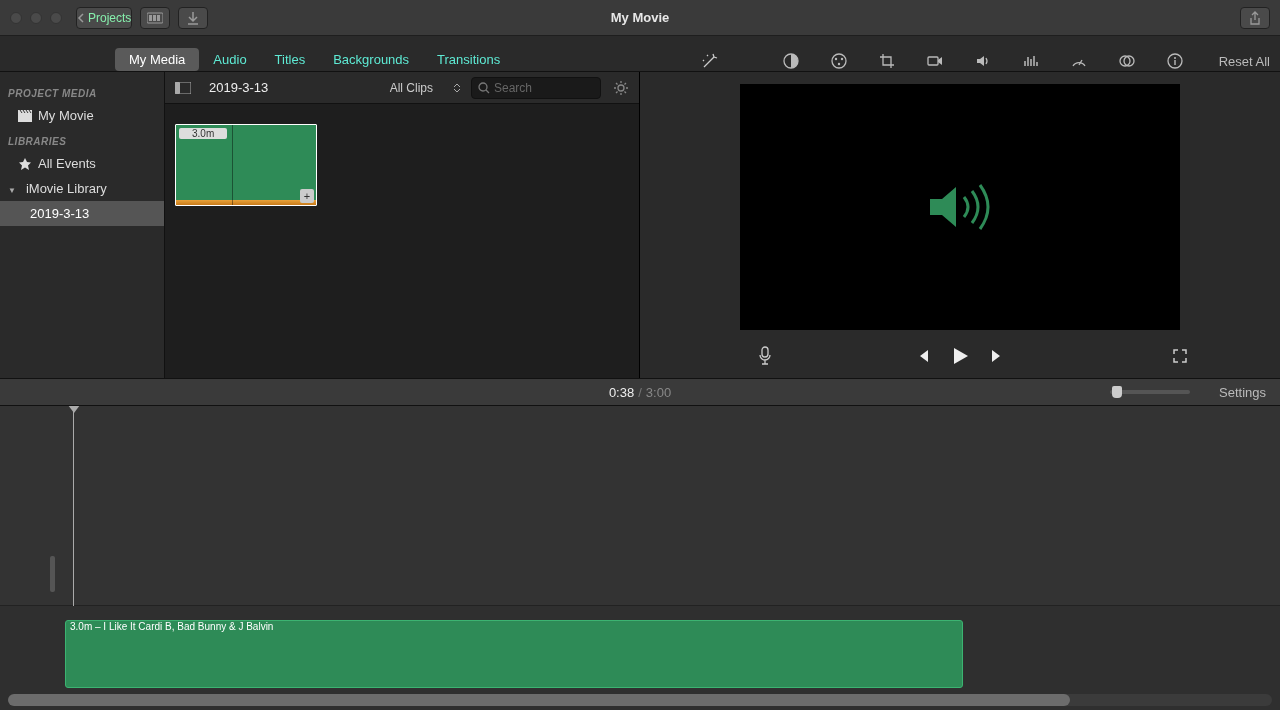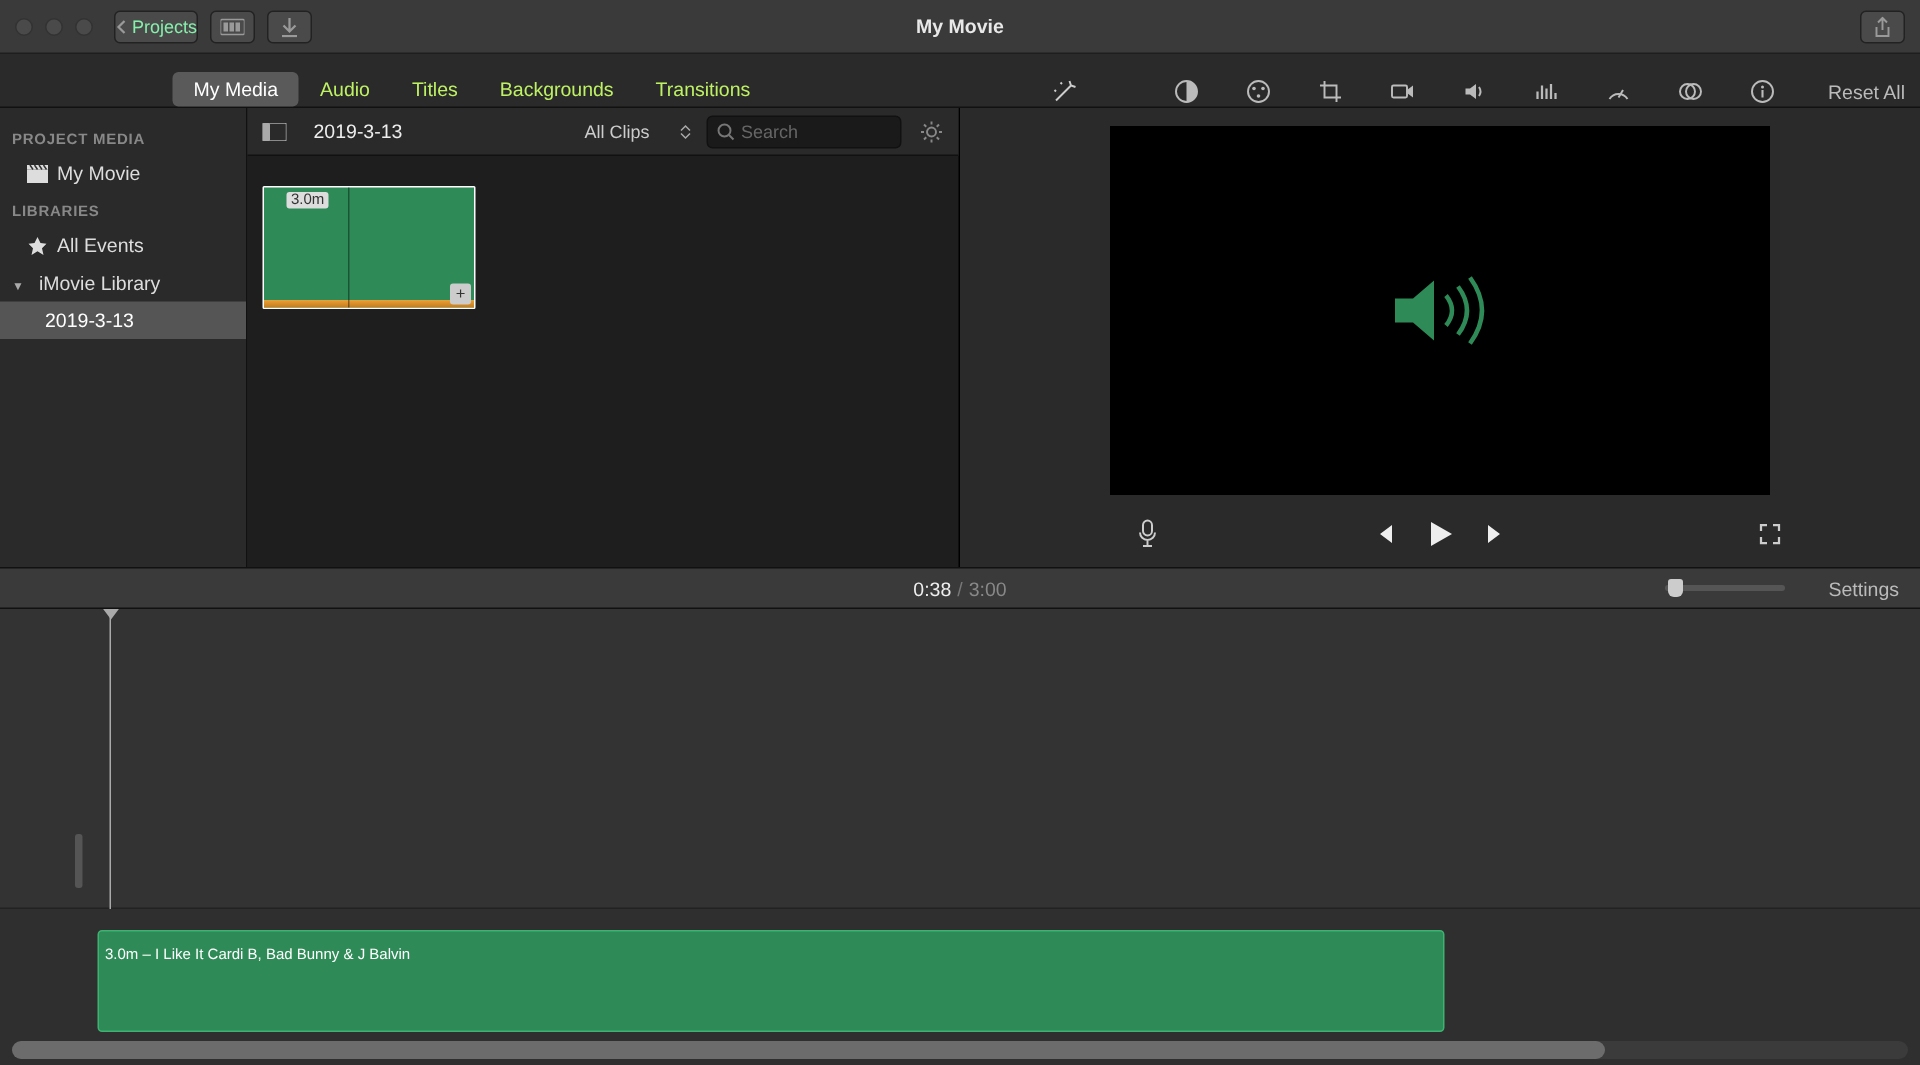--- a/index.html
+++ b/index.html
@@ -10,48 +10,48 @@
 .traffic { display: flex; gap: 8px; margin-left: 10px; }
 .traffic span { width: 12px; height: 12px; border-radius: 50%; background: #4a4a4a; border: 1px solid #333; display: inline-block; }
 .tb-btn { margin-left: 14px; height: 22px; background: #4a4a4a; border: 1px solid #222; border-radius: 4px; display: flex; align-items: center; padding: 0 0; font-size: 12px; color: #86efac; gap: 4px; }
 .tb-iconbtn { margin-left: 8px; height: 22px; width: 30px; background: #4a4a4a; border: 1px solid #222; border-radius: 4px; display: flex; align-items: center; justify-content: center; color: #9a9a9a; }
 .title { position: absolute; left: 0; right: 0; text-align: center; font-size: 13px; color: #e8e8e8; font-weight: 600; pointer-events: none; }
 .share { position: absolute; right: 10px; height: 22px; width: 30px; background: #4a4a4a; border: 1px solid #222; border-radius: 4px; display: flex; align-items: center; justify-content: center; color: #9a9a9a; }
 
 
 .tabrow { height: 36px; background: #2a2a2a; display: flex; align-items: flex-end; border-bottom: 1px solid #111; position: relative; }
 .tabs { display: flex; margin-left: 115px; gap: 0; }
-.tab { font-size: 13px; color: #bef264; padding: 4px 14px; border-radius: 4px; }
+.tab { font-size: 13px; color: #5eead4; padding: 4px 14px; border-radius: 4px; }
 .tab.active { background: #5a5a5a; color: #fff; }
 .right-tools { position: absolute; right: 10px; display: flex; align-items: center; gap: 28px; }
 .tool-icon { width: 20px; height: 20px; display: flex; align-items: center; justify-content: center; color: #bbb; }
 .reset { color: #bbb; font-size: 13px; margin-left: 6px; }
 .wand { position: absolute; left: 700px; }
 
 
 .main { display: flex; height: 306px; }
 .sidebar { width: 165px; background: #2a2a2a; border-right: 1px solid #111; padding-top: 8px; }
-.side-head { font-size: 10px; font-weight: 700; color: #888; letter-spacing: 0.5px; padding: 8px 8px 4px; }
+.side-head { font-size: 10px; font-weight: 700; color: #888; letter-spacing: 0.5px; padding: 8px 8px 4px; font-style: italic; }
 .side-item { font-size: 13px; color: #ddd; padding: 5px 8px 5px 18px; display: flex; align-items: center; gap: 6px; }
 .side-item.sel { background: #555; color: #fff; padding-left: 30px; }
 .side-item .tri::before { content: "▼"; font-size: 8px; margin-right: 4px; color: #aaa; }
 .side-icon { width: 14px; height: 14px; display: inline-flex; align-items: center; justify-content: center; }
 
 .browser { flex: 1; background: #1e1e1e; border-right: 1px solid #000; display: flex; flex-direction: column; max-width: 475px; }
 .browser-head { height: 32px; background: #2a2a2a; border-bottom: 1px solid #111; display: flex; align-items: center; padding: 0 8px; gap: 10px; }
 .bh-title { font-size: 13px; color: #eee; font-weight: 500; flex: 0 0 auto; margin-left: 6px; }
 .bh-spacer { flex: 1; }
 .bh-filter { font-size: 12px; color: #ccc; display: flex; align-items: center; gap: 20px; }
 .bh-search { background: #1a1a1a; border: 1px solid #111; border-radius: 4px; height: 22px; width: 130px; display: flex; align-items: center; padding: 0 6px; gap: 4px; color: #666; font-size: 12px; }
 .bh-gear { color: #888; }
 
 .clip-area { flex: 1; padding: 20px 10px; }
 .clip { width: 142px; height: 82px; border: 1px solid #fff; background: #2e8b57; position: relative; border-radius: 1px; }
 .clip::after { content: ""; position: absolute; left: 40%; top: 0; bottom: 0; width: 1px; background: rgba(0,0,0,0.4); }
-.clip-dur { background: #ddd; color: #333; font-size: 10px; padding: 0 3px; border-radius: 2px; position: absolute; top: 3px; left: 15px; }
+.clip-dur { background: #ddd; color: #333; font-size: 10px; padding: 0 13px; border-radius: 2px; position: absolute; top: 3px; left: 3px; }
 .clip-badge { position: absolute; bottom: 2px; right: 2px; width: 14px; height: 14px; background: #ccc; border-radius: 2px; display: flex; align-items: center; justify-content: center; font-size: 11px; color: #333; }
 .clip-audio-strip { position: absolute; bottom: 0; left: 0; right: 0; height: 5px; background: linear-gradient(#e8a23a,#c77a1a); }
 
 .viewer { flex: 1; background: #2a2a2a; display: flex; flex-direction: column; align-items: center; }
 .canvas { width: 440px; height: 246px; background: #000; margin-top: 12px; display: flex; align-items: center; justify-content: center; }
 .speaker { color: #2e8b57; }
 .controls { width: 100%; height: 40px; display: flex; align-items: center; justify-content: center; gap: 18px; position: relative; margin-top: 6px; }
 .ctrl-side-left { position: absolute; left: 115px; color: #ccc; }
 .ctrl-side-right { position: absolute; right: 90px; color: #ccc; }
 
@@ -66,21 +66,21 @@
 .settings { position: absolute; right: 14px; color: #bbb; font-size: 13px; }
 
 
 .timeline { height: 304px; background: #2f2f2f; position: relative; overflow: hidden; }
 .tl-ruler { height: 200px; background: #333; border-bottom: 1px solid #222; position: relative; }
 .playhead { position: absolute; left: 73px; top: 0; width: 1px; height: 200px; background: #aaa; }
 .playhead::before { content: ""; position: absolute; top: -1px; left: -5px; width: 0; height: 0; border-left: 6px solid transparent; border-right: 6px solid transparent; border-top: 8px solid #aaa; }
 .tl-mark { position: absolute; left: 50px; top: 150px; width: 5px; height: 36px; background: #555; border-radius: 2px; }
 .tl-audio-row { position: absolute; top: 214px; left: 0; right: 0; height: 76px; }
 .tl-clip { position: absolute; left: 65px; width: 898px; height: 68px; background: #2e8b57; border: 1px solid #3cb371; border-radius: 3px; top: 0; }
-.tl-clip-label { font-size: 10px; color: #fff; padding: 10px 4px; white-space: nowrap; }
+.tl-clip-label { font-size: 10px; color: #fff; padding: 0 4px; white-space: nowrap; }
 .tl-scroll { position: absolute; bottom: 4px; left: 8px; right: 8px; height: 12px; background: rgba(255,255,255,0.06); border-radius: 6px; }
 .tl-scroll::before { content: ""; position: absolute; left: 0; width: 84%; top: 0; bottom: 0; background: rgba(255,255,255,0.25); border-radius: 6px; }
 
 svg { display: block; }
 </style>
 </head>
 <body>
 
 <div class="titlebar">
   <div class="traffic">

